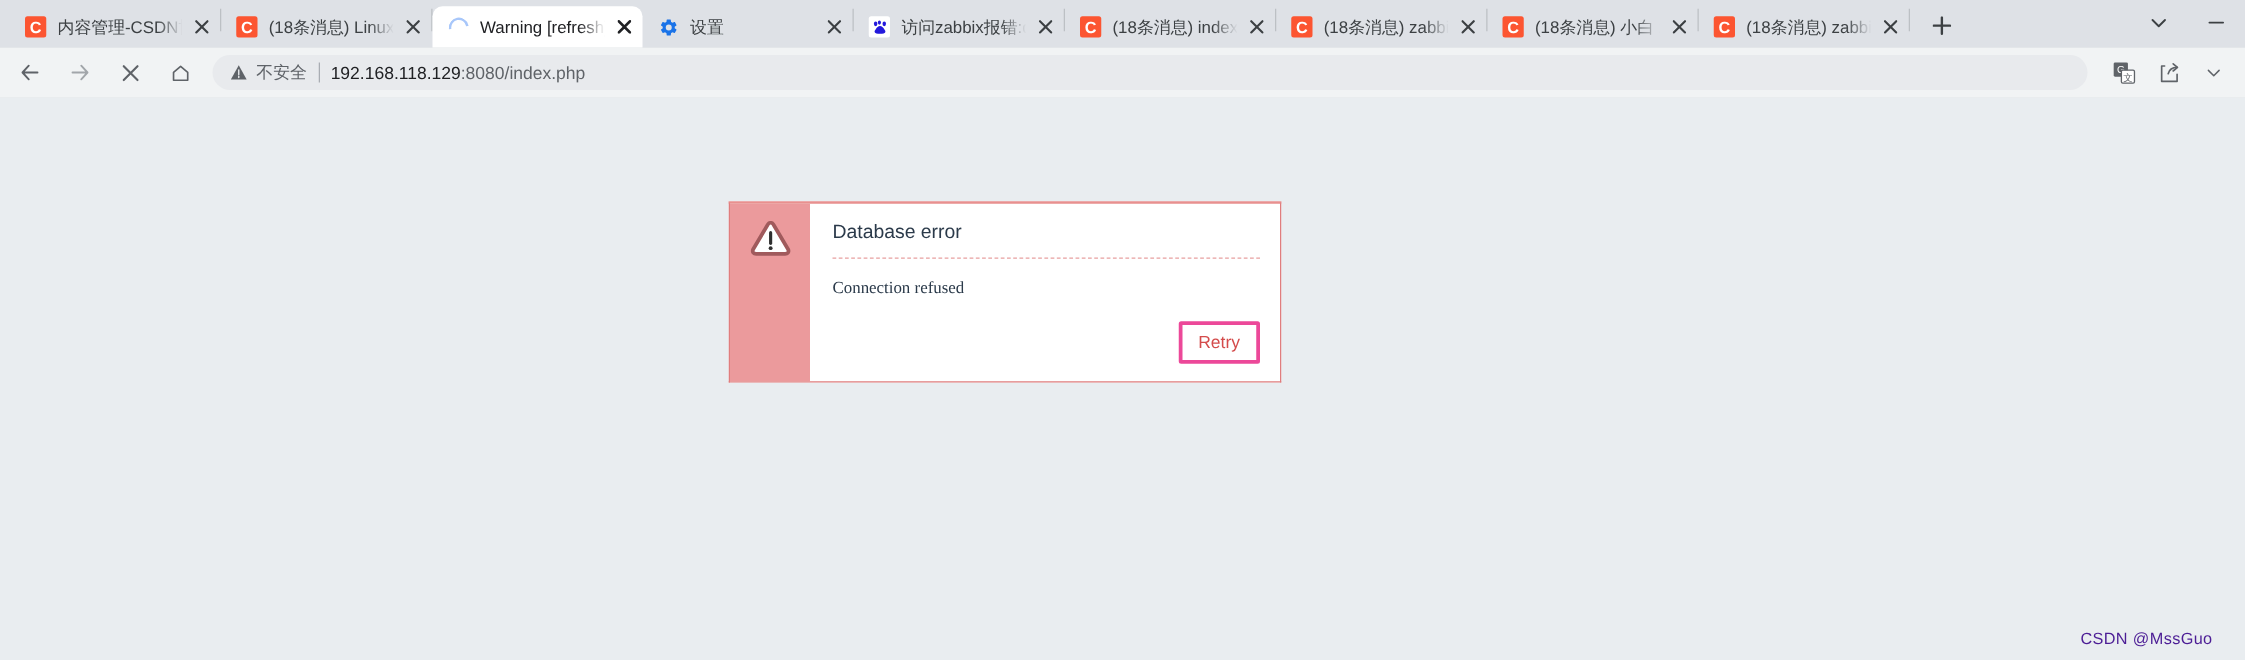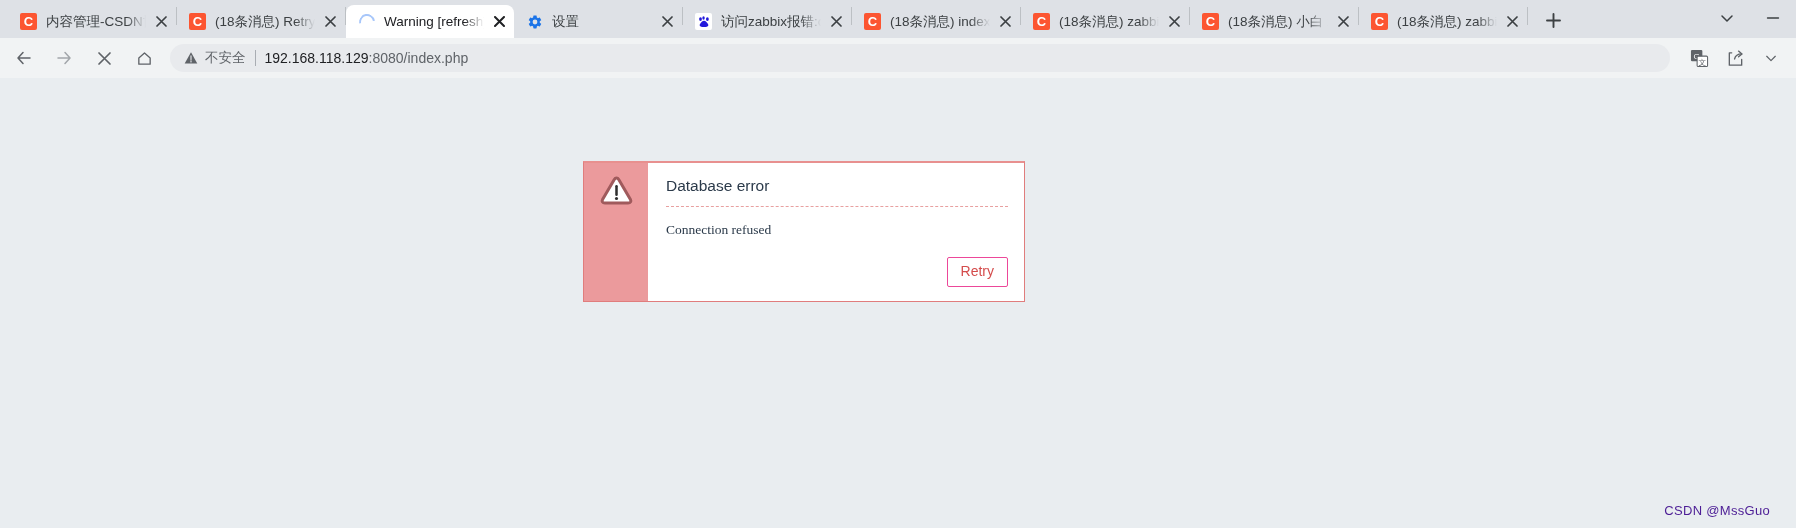--- a/index.html
+++ b/index.html
@@ -274,21 +274,21 @@
     display: flex;
     justify-content: flex-end;
     margin-top: 17px;
   }
 
   .retry-btn {
     font-family: "Liberation Sans", sans-serif;
     font-size: 14px;
     color: #d44c4c;
     background: #ffffff;
-    border: 1px solid #ec4899;
+    border: 3px solid #ec4899;
     border-radius: 2px;
     padding: 5px 13px 6px 13px;
     cursor: pointer;
     line-height: 17px;
   }
 
   .watermark {
     position: absolute;
     right: 26px;
     bottom: 10px;
@@ -316,21 +316,21 @@
               <path d="M1 1 L10 10 M10 1 L1 10" stroke="#3c4043" stroke-width="1.7" stroke-linecap="round"></path>
             </svg>
         </span>
       </div>
       <div class="tab-sep"></div>
 
       <div class="tab inactive">
         <span class="favicon">
           <span class="fav-csdn">C</span>
         </span>
-        <span class="title">(18条消息) Retry</span>
+        <span class="title">(18条消息) Linux</span>
         <span class="tabclose">
           <svg width="11" height="11" viewBox="0 0 11 11">
               <path d="M1 1 L10 10 M10 1 L1 10" stroke="#3c4043" stroke-width="1.7" stroke-linecap="round"></path>
             </svg>
         </span>
       </div>
       <div class="tab-sep"></div>
 
       <div class="tab active">
         <span class="favicon">

